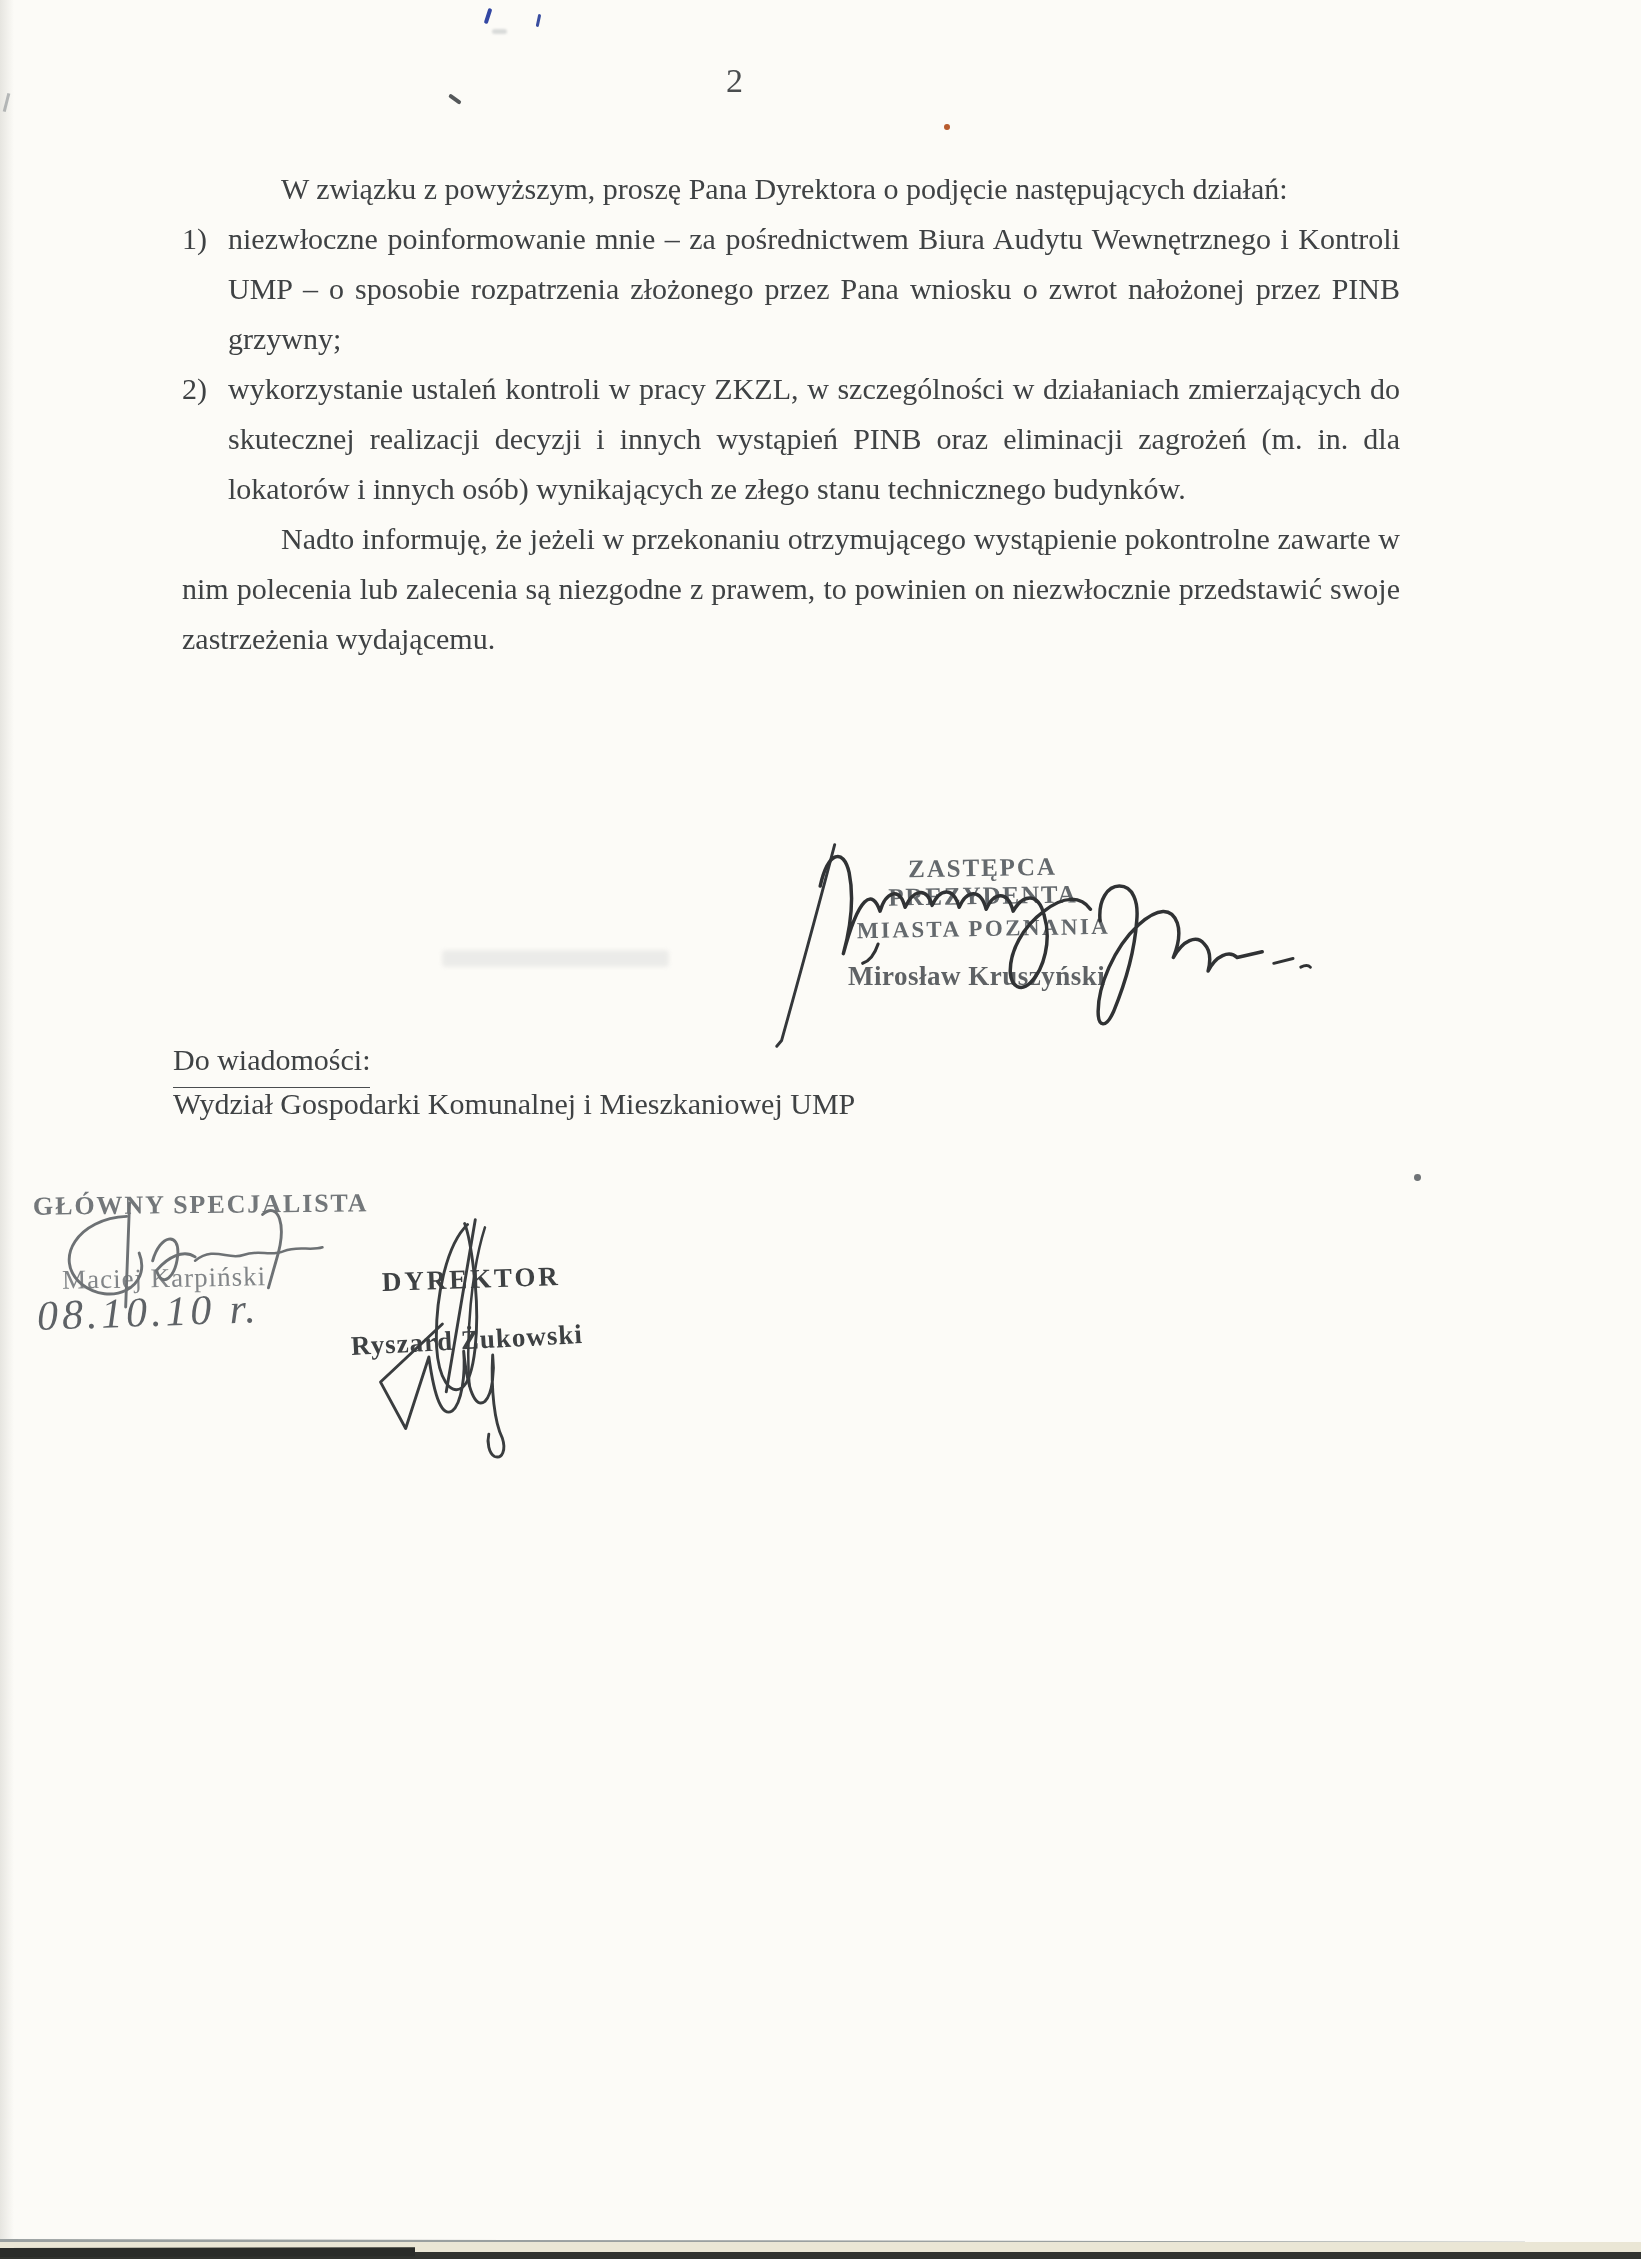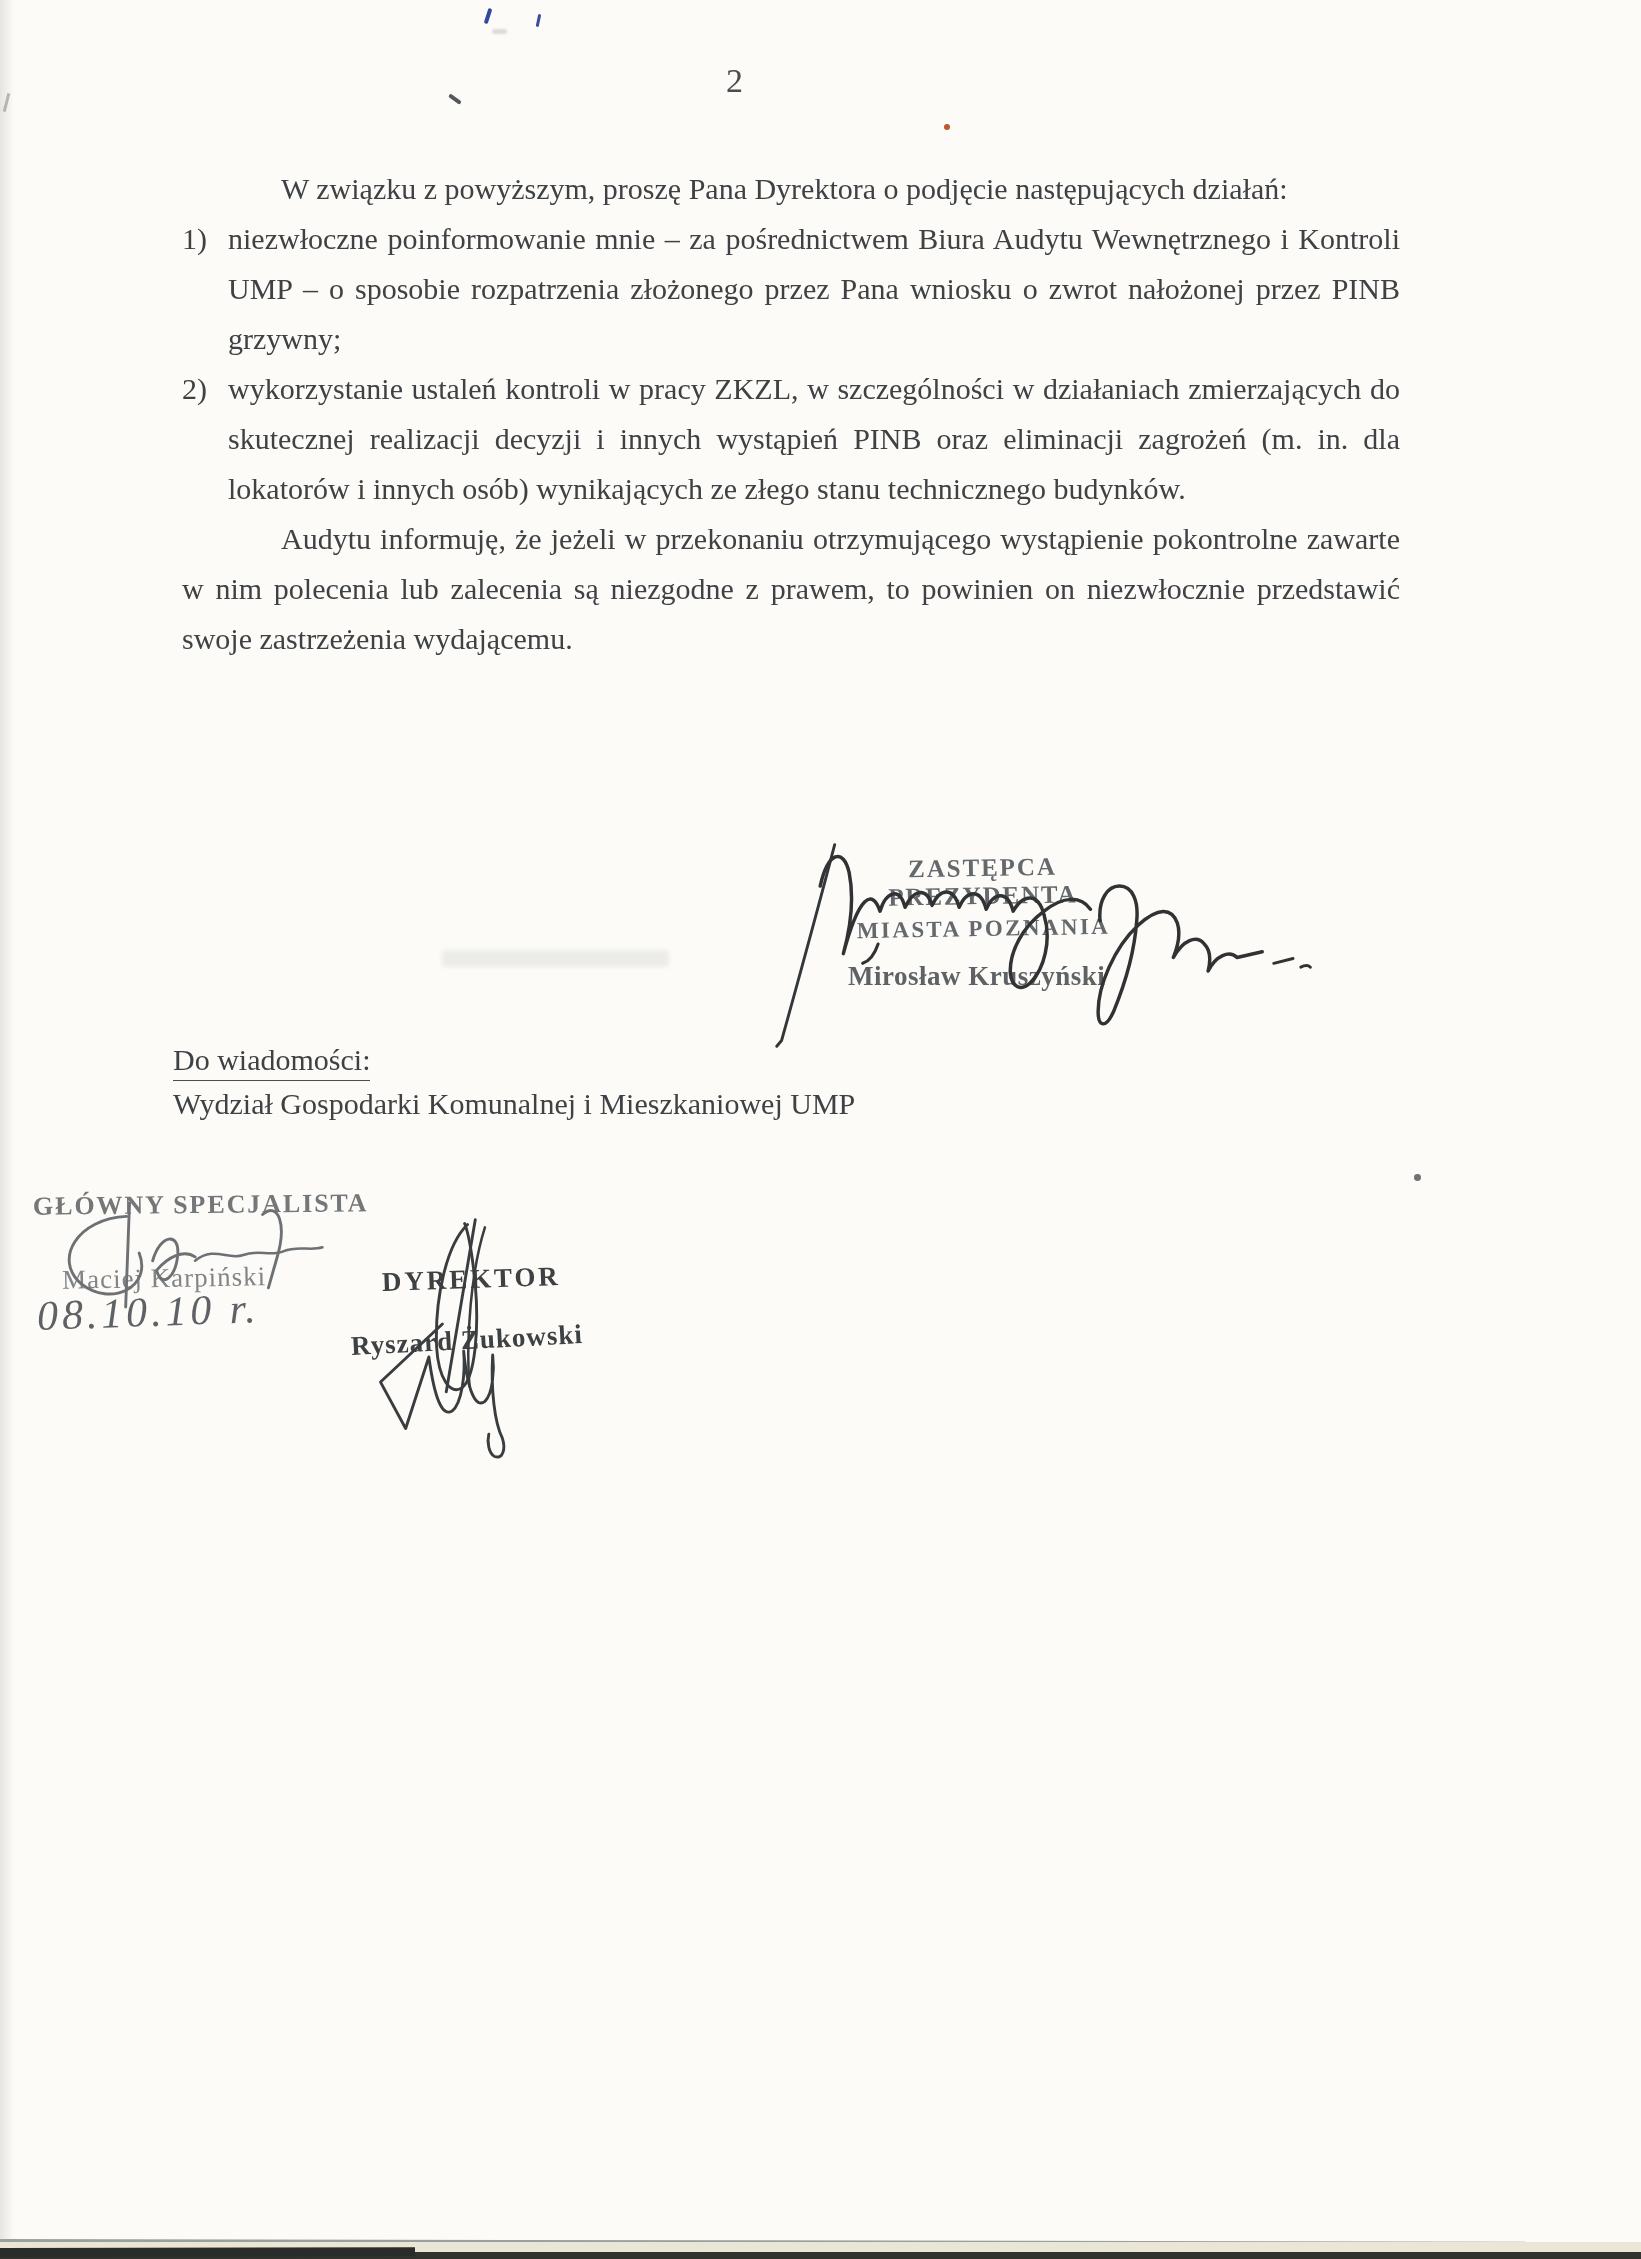--- a/index.html
+++ b/index.html
@@ -42,21 +42,21 @@
   .signer-name{
     position:absolute;left:848px;top:961px;
     font-size:27px;font-weight:700;color:#4a4e51;letter-spacing:0.5px;
     opacity:.88;
   }
   .sig{ position:absolute; }
   .sig path{ fill:none; stroke-linecap:round; stroke-linejoin:round; }
   
   .dist-heading{
     position:absolute;left:173px;top:1043px;
-    font-size:30px;border-bottom:1.9px solid #4a4d4f;padding-bottom:3px;
+    font-size:30px;border-bottom:1.9px solid #4a4d4f;padding-bottom:10px;
   }
   .dist-recipient{
     position:absolute;left:173px;top:1087px;font-size:30px;
   }
   
   .specialist-stamp{
     position:absolute;left:33px;top:1190px;
     font-size:26px;font-weight:700;letter-spacing:1.9px;
     color:#5c6165;opacity:.85;transform:rotate(-.6deg);
   }
@@ -119,21 +119,21 @@
     <div class="num-list">
       <div class="num-item">
         <span class="num-marker">1)</span>
         <span class="num-text">niezwłoczne poinformowanie mnie – za pośrednictwem Biura Audytu Wewnętrznego i Kontroli UMP – o sposobie rozpatrzenia złożonego przez Pana wniosku o zwrot nałożonej przez PINB grzywny;</span>
       </div>
       <div class="num-item">
         <span class="num-marker">2)</span>
         <span class="num-text">wykorzystanie ustaleń kontroli w pracy ZKZL, w szczególności w działaniach zmierzających do skutecznej realizacji decyzji i innych wystąpień PINB oraz eliminacji zagrożeń (m. in. dla lokatorów i innych osób) wynikających ze złego stanu technicznego budynków.</span>
       </div>
     </div>
-    <p class="closing">Audytu informuję, że jeżeli w przekonaniu otrzymującego wystąpienie pokontrolne zawarte w nim polecenia lub zalecenia są niezgodne z prawem, to powinien on niezwłocznie przedstawić swoje zastrzeżenia wydającemu.</p>
+    <p class="closing">Nadto informuję, że jeżeli w przekonaniu otrzymującego wystąpienie pokontrolne zawarte w nim polecenia lub zalecenia są niezgodne z prawem, to powinien on niezwłocznie przedstawić swoje zastrzeżenia wydającemu.</p>
   </div>
 
   <div class="deputy-stamp">
     <div class="l1">ZASTĘPCA PREZYDENTA</div>
     <div class="l2">MIASTA POZNANIA</div>
   </div>
   <div class="signer-name">Mirosław Kruszyński</div>
 
   <svg class="sig" style="left:743px;top:828px" width="579" height="232" viewBox="0 0 600 240">
     <path d="M95,17 Q72,105 40,220 l-5,6" stroke="#34373a" stroke-width="3"></path>

